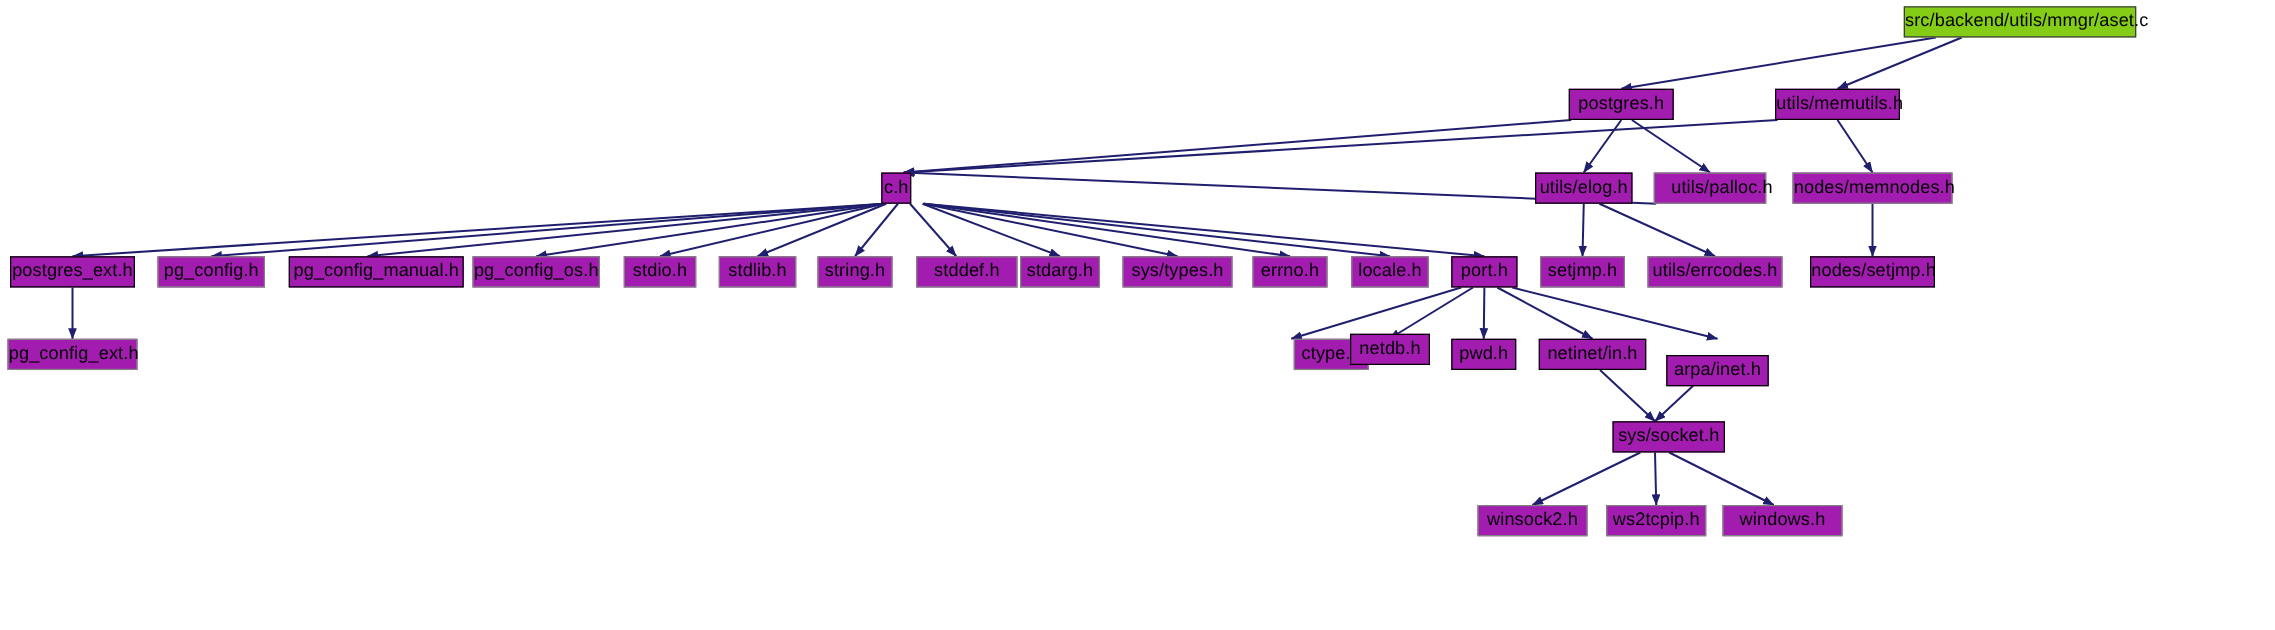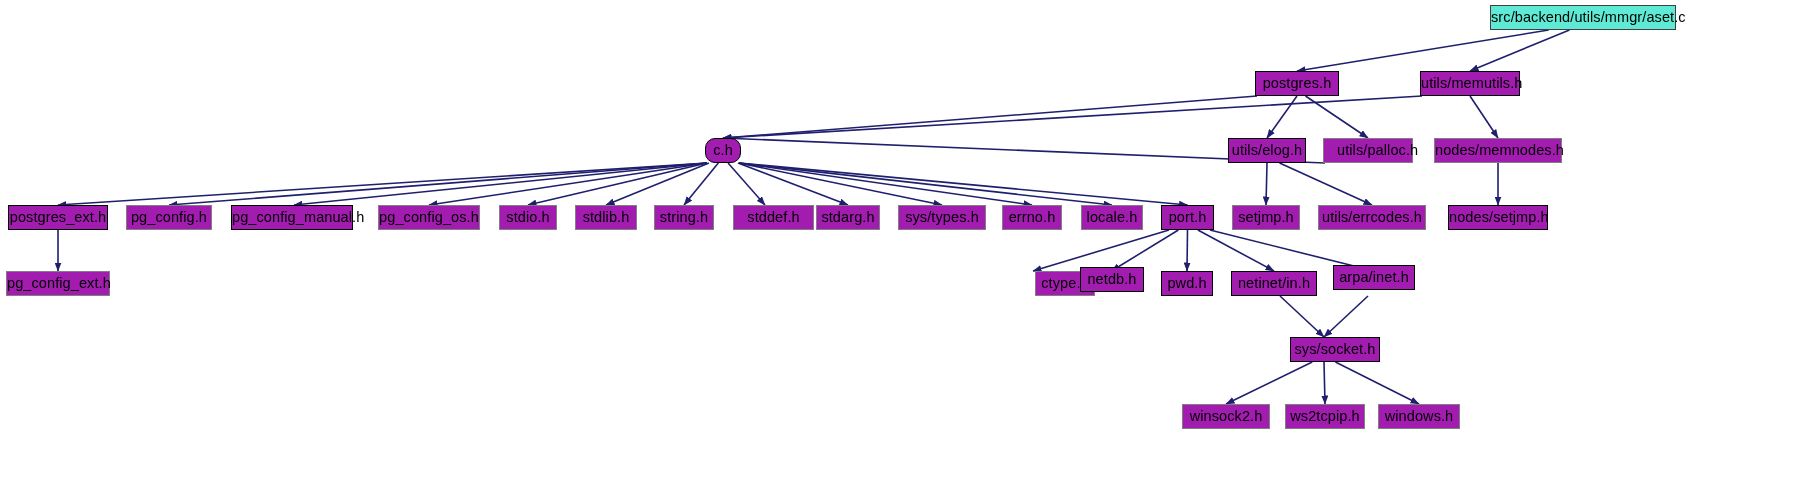--- a/index.html
+++ b/index.html
@@ -30,22 +30,23 @@
     line-height: 23px;
     text-align: center;
     white-space: nowrap;
     font-size: 14.5px;
     color: #000000;
     background: #a21caf;
     border: 1px solid #000000;
     letter-spacing: 0.1px;
   }
   .node.root {
-    background: #5eead4;
+    background: #84cc16;
     border: 1px solid #404040;
+    margin-left: 33px;
   }
   .node.thin {
     border: 1px solid #808080;
   }
   .node.bold {
     border: 1px solid #000000;
   }
 </style>
 </head>
 <body>
@@ -95,41 +96,41 @@
         <line x1="1335.4" y1="362" x2="1419" y2="404" stroke="#1f1f6e" stroke-width="1.6" marker-end="url(#arrowhead)"></line>
       </g>
   </svg>
   <div id="nodes">
       <div class="node root" style="left: 1490px; top: 5px; width: 186px;">src/backend/utils/mmgr/aset.c</div>
       <div class="node bold" style="left: 1255px; top: 71px; width: 84px;">postgres.h</div>
       <div class="node bold" style="left: 1420px; top: 71px; width: 100px;">utils/memutils.h</div>
       <div class="node bold" style="left: 1228px; top: 138px; width: 78px;">utils/elog.h</div>
       <div class="node thin" style="left: 1323px; top: 138px; width: 90px; padding-left: 13px;">utils/palloc.h</div>
       <div class="node thin" style="left: 1434px; top: 138px; width: 128px;">nodes/memnodes.h</div>
-      <div class="node bold" style="left: 705px; top: 138px; width: 36px; border-radius: 10px;">c.h</div>
+      <div class="node bold" style="left: 705px; top: 138px; width: 24px;">c.h</div>
       <div class="node bold" style="left: 8px; top: 205px; width: 100px;">postgres_ext.h</div>
       <div class="node thin" style="left: 126px; top: 205px; width: 86px;">pg_config.h</div>
-      <div class="node bold" style="left: 231px; top: 205px; width: 122px;">pg_config_manual.h</div>
+      <div class="node bold" style="left: 231px; top: 205px; width: 140px;">pg_config_manual.h</div>
       <div class="node thin" style="left: 378px; top: 205px; width: 102px;">pg_config_os.h</div>
       <div class="node thin" style="left: 499px; top: 205px; width: 58px;">stdio.h</div>
       <div class="node thin" style="left: 575px; top: 205px; width: 62px;">stdlib.h</div>
       <div class="node thin" style="left: 654px; top: 205px; width: 60px;">string.h</div>
       <div class="node thin" style="left: 733px; top: 205px; width: 81px;">stddef.h</div>
       <div class="node thin" style="left: 816px; top: 205px; width: 64px;">stdarg.h</div>
       <div class="node thin" style="left: 898px; top: 205px; width: 88px;">sys/types.h</div>
       <div class="node thin" style="left: 1002px; top: 205px; width: 60px;">errno.h</div>
       <div class="node thin" style="left: 1081px; top: 205px; width: 62px;">locale.h</div>
       <div class="node bold" style="left: 1161px; top: 205px; width: 53px;">port.h</div>
       <div class="node thin" style="left: 1232px; top: 205px; width: 68px;">setjmp.h</div>
       <div class="node thin" style="left: 1318px; top: 205px; width: 108px;">utils/errcodes.h</div>
       <div class="node bold" style="left: 1448px; top: 205px; width: 100px;">nodes/setjmp.h</div>
       <div class="node thin" style="left: 6px; top: 271px; width: 104px;">pg_config_ext.h</div>
       <div class="node thin" style="left: 1003px; top: 271px; width: 60px; margin-left: 32px;">ctype.h</div>
       <div class="node bold" style="left: 1080px; top: 267px; width: 64px;">netdb.h</div>
       <div class="node bold" style="left: 1161px; top: 271px; width: 52px;">pwd.h</div>
       <div class="node bold" style="left: 1231px; top: 271px; width: 86px;">netinet/in.h</div>
-      <div class="node bold" style="left: 1333px; top: 265px; width: 82px;">arpa/inet.h</div>
+      <div class="node bold" style="left: 1333px; top: 284px; width: 82px;">arpa/inet.h</div>
       <div class="node bold" style="left: 1279px; top: 337px; width: 90px; margin-left: 11px;">sys/socket.h</div>
       <div class="node thin" style="left: 1182px; top: 404px; width: 88px;">winsock2.h</div>
       <div class="node thin" style="left: 1285px; top: 404px; width: 80px;">ws2tcpip.h</div>
-      <div class="node thin" style="left: 1378px; top: 404px; width: 82px;">windows.h</div>
+      <div class="node thin" style="left: 1378px; top: 404px; width: 96px;">windows.h</div>
     </div>
 </div>
 
 </body></html>

